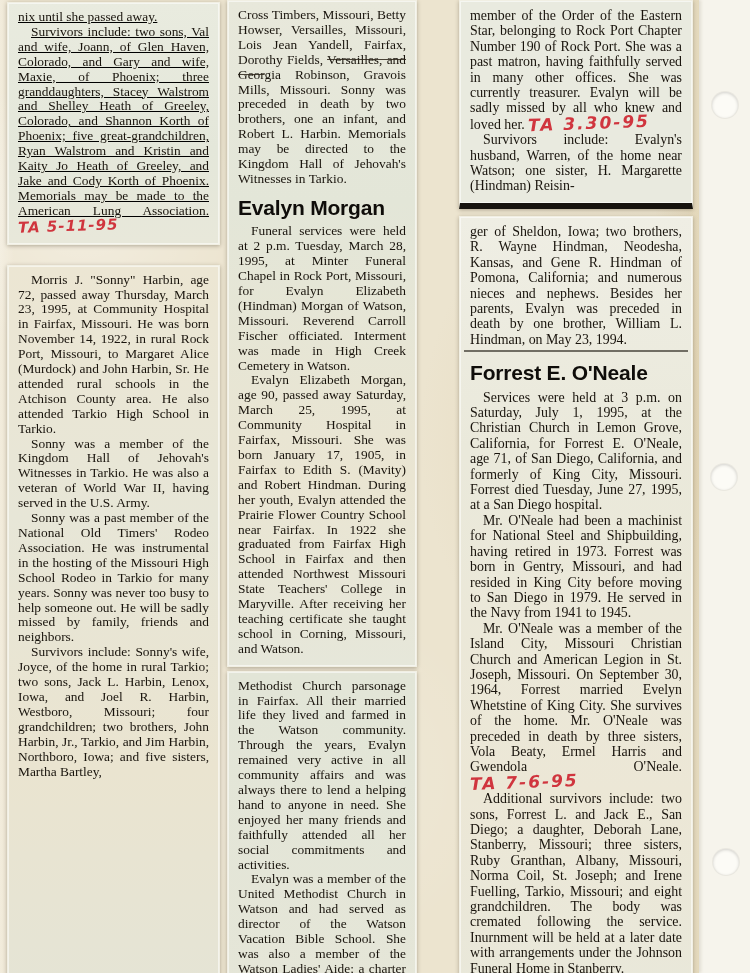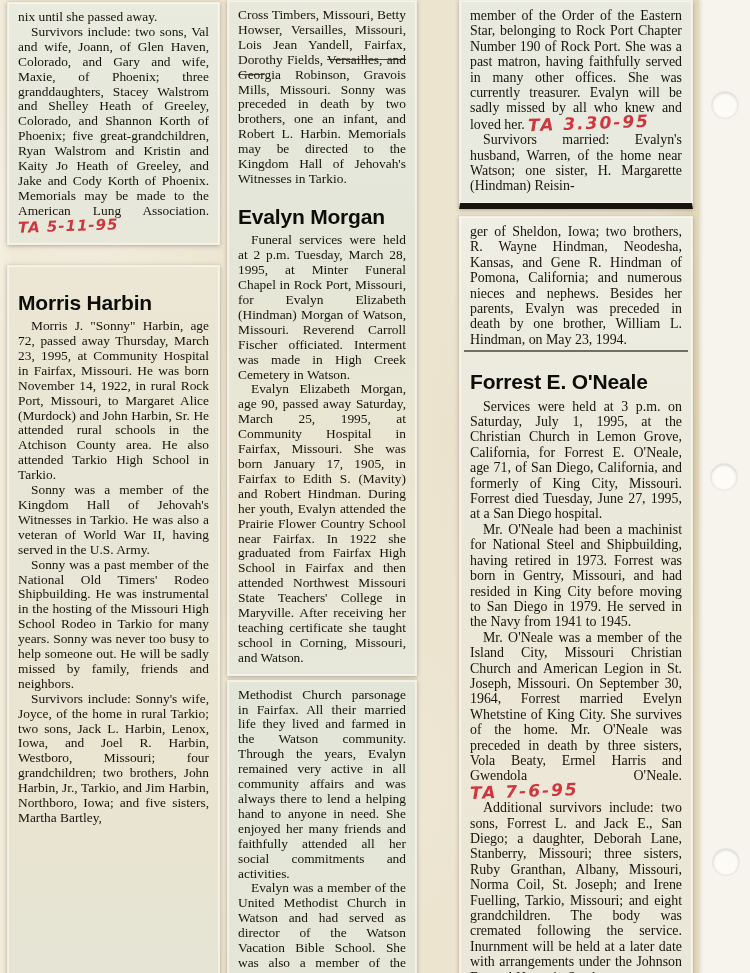--- a/index.html
+++ b/index.html
@@ -41,37 +41,37 @@
     font-size:13.4px;line-height:14.9px;
     color:#18130c;
   }
   .clip p.cont{text-indent:0;}
   #col3 .clip p{font-size:13.9px;line-height:15.4px;}
 
   .headline{
     font-family:"Liberation Sans","DejaVu Sans",sans-serif;
     font-weight:700;font-size:21px;line-height:1.12;
     letter-spacing:-0.2px;color:#0f0d0a;
-    margin:18px 0 5px;
+    margin:9px 0 5px;
   }
   .ink{
     display:inline-block;
     font-family:"DejaVu Sans",sans-serif;
     font-style:italic;font-weight:bold;
     color:#d0353e;
     font-size:15px;letter-spacing:1px;
     transform:rotate(-2deg);
     white-space:nowrap;
     text-indent:0;
   }
   .ink-lg{font-size:17px;letter-spacing:2px;}
   .struck{text-decoration:line-through;text-decoration-color:rgba(45,38,26,0.85);}
 
   
-  #c1a{background:linear-gradient(180deg,#e9ebdf,#e4e7da 60%,#e8e8da);}
+  #c1a{background:linear-gradient(180deg,#e9ebdf,#e4e7da 60%,#e8e8da);text-decoration:underline;}
   #c1b{margin-top:20px;min-height:702px;
        background:linear-gradient(180deg,#ece6d3,#e7e6d7 35%,#eae4d0 70%,#e5e4d5);}
   #c2a{min-height:588px;
        background:linear-gradient(180deg,#e8e8db,#e3e6d8 30%,#eae5d2 72%,#e6e7da);}
   #c2b{margin-top:4px;min-height:276px;background:linear-gradient(180deg,#e2e5d7,#e6e6d8);}
   #c3a{min-height:168px;background:#e9eadf;border-bottom:6px solid #16130e;}
   #c3b{margin-top:7px;min-height:744px;background:linear-gradient(180deg,#efeee4,#eae9db 30%,#ece7d6 75%,#e9e8da);}
   .rule{height:2px;background:rgba(32,27,18,0.6);margin:3px -6px 2px;}
 </style>
 </head>
@@ -81,45 +81,44 @@
 <div class="hole" style="left:712px;top:92px;"></div>
 <div class="hole" style="left:711px;top:464px;"></div>
 <div class="hole" style="left:713px;top:849px;"></div>
 
 <div class="col" id="col1">
   <div class="clip" id="c1a">
     <p class="cont">nix until she passed away.</p>
     <p><span>Survivors include: two sons, Val and wife, Joann, of Glen Haven, Colorado, and Gary and wife, Maxie, of Phoenix; three granddaughters, Stacey Walstrom and Shelley Heath of Greeley, Colorado, and Shannon Korth of Phoenix; five great-grandchildren, Ryan Walstrom and Kristin and Kaity Jo Heath of Greeley, and Jake and Cody Korth of Phoenix. Memorials may be made to the American Lung Association.</span> <span class="ink">TA 5-11-95</span></p>
   </div>
   <div class="clip" id="c1b">
-    <div class="headline">Morris Harbin</div>
     <p>Morris J. "Sonny" Harbin, age 72, passed away Thursday, March 23, 1995, at Community Hospital in Fairfax, Missouri. He was born November 14, 1922, in rural Rock Port, Missouri, to Margaret Alice (Murdock) and John Harbin, Sr. He attended rural schools in the Atchison County area. He also attended Tarkio High School in Tarkio.</p>
     <p>Sonny was a member of the Kingdom Hall of Jehovah's Witnesses in Tarkio. He was also a veteran of World War II, having served in the U.S. Army.</p>
-    <p>Sonny was a past member of the National Old Timers' Rodeo Shipbuilding. He was instrumental in the hosting of the Missouri High School Rodeo in Tarkio for many years. Sonny was never too busy to help someone out. He will be sadly missed by family, friends and neighbors.</p>
+    <p>Sonny was a past member of the National Old Timers' Rodeo Association. He was instrumental in the hosting of the Missouri High School Rodeo in Tarkio for many years. Sonny was never too busy to help someone out. He will be sadly missed by family, friends and neighbors.</p>
     <p>Survivors include: Sonny's wife, Joyce, of the home in rural Tarkio; two sons, Jack L. Harbin, Lenox, Iowa, and Joel R. Harbin, Westboro, Missouri; four grandchildren; two brothers, John Harbin, Jr., Tarkio, and Jim Harbin, Northboro, Iowa; and five sisters, Martha Bartley,</p>
   </div>
 </div>
 
 <div class="col" id="col2">
   <div class="clip" id="c2a">
     <p class="cont"><span>Cross Timbers, Missouri, Betty Howser, Versailles, Missouri, Lois Jean Yandell, Fairfax, Dorothy Fields, </span><span class="struck">Versailles, and Geor</span><span>gia Robinson, Gravois Mills, Missouri. Sonny was preceded in death by two brothers, one an infant, and Robert L. Harbin. Memorials may be directed to the Kingdom Hall of Jehovah's Witnesses in Tarkio.</span></p>
     <div class="headline">Evalyn Morgan</div>
     <p>Funeral services were held at 2 p.m. Tuesday, March 28, 1995, at Minter Funeral Chapel in Rock Port, Missouri, for Evalyn Elizabeth (Hindman) Morgan of Watson, Missouri. Reverend Carroll Fischer officiated. Interment was made in High Creek Cemetery in Watson.</p>
     <p>Evalyn Elizabeth Morgan, age 90, passed away Saturday, March 25, 1995, at Community Hospital in Fairfax, Missouri. She was born January 17, 1905, in Fairfax to Edith S. (Mavity) and Robert Hindman. During her youth, Evalyn attended the Prairie Flower Country School near Fairfax. In 1922 she graduated from Fairfax High School in Fairfax and then attended Northwest Missouri State Teachers' College in Maryville. After receiving her teaching certificate she taught school in Corning, Missouri, and Watson.</p>
   </div>
   <div class="clip" id="c2b">
     <p class="cont">Methodist Church parsonage in Fairfax. All their married life they lived and farmed in the Watson community. Through the years, Evalyn remained very active in all community affairs and was always there to lend a helping hand to anyone in need. She enjoyed her many friends and faithfully attended all her social commitments and activities.</p>
     <p>Evalyn was a member of the United Methodist Church in Watson and had served as director of the Watson Vacation Bible School. She was also a member of the Watson Ladies' Aide; a charter member of the Atchison County Library Board; and a member of the Atchison County Historical Society. For over 50 years, Evalyn was a faithful</p>
   </div>
 </div>
 
 <div class="col" id="col3">
   <div class="clip" id="c3a">
     <p class="cont"><span>member of the Order of the Eastern Star, belonging to Rock Port Chapter Number 190 of Rock Port. She was a past matron, having faithfully served in many other offices. She was currently treasurer. Evalyn will be sadly missed by all who knew and loved her.</span> <span class="ink ink-lg">TA 3.30-95</span></p>
-    <p>Survivors married: Evalyn's husband, Warren, of the home near Watson; one sister, H. Margarette (Hindman) Reisin-</p>
+    <p>Survivors include: Evalyn's husband, Warren, of the home near Watson; one sister, H. Margarette (Hindman) Reisin-</p>
   </div>
   <div class="clip" id="c3b">
     <p class="cont">ger of Sheldon, Iowa; two brothers, R. Wayne Hindman, Neodesha, Kansas, and Gene R. Hindman of Pomona, California; and numerous nieces and nephews. Besides her parents, Evalyn was preceded in death by one brother, William L. Hindman, on May 23, 1994.</p>
     <div class="rule"></div>
     <div class="headline">Forrest E. O'Neale</div>
     <p>Services were held at 3 p.m. on Saturday, July 1, 1995, at the Christian Church in Lemon Grove, California, for Forrest E. O'Neale, age 71, of San Diego, California, and formerly of King City, Missouri. Forrest died Tuesday, June 27, 1995, at a San Diego hospital.</p>
     <p>Mr. O'Neale had been a machinist for National Steel and Shipbuilding, having retired in 1973. Forrest was born in Gentry, Missouri, and had resided in King City before moving to San Diego in 1979. He served in the Navy from 1941 to 1945.</p>
     <p><span>Mr. O'Neale was a member of the Island City, Missouri Christian Church and American Legion in St. Joseph, Missouri. On September 30, 1964, Forrest married Evelyn Whetstine of King City. She survives of the home. Mr. O'Neale was preceded in death by three sisters, Vola Beaty, Ermel Harris and Gwendola O'Neale.</span> <span class="ink ink-lg">TA 7-6-95</span></p>
     <p>Additional survivors include: two sons, Forrest L. and Jack E., San Diego; a daughter, Deborah Lane, Stanberry, Missouri; three sisters, Ruby Granthan, Albany, Missouri, Norma Coil, St. Joseph; and Irene Fuelling, Tarkio, Missouri; and eight grandchildren. The body was cremated following the service. Inurnment will be held at a later date with arrangements under the Johnson Funeral Home in Stanberry.</p>
   </div>

